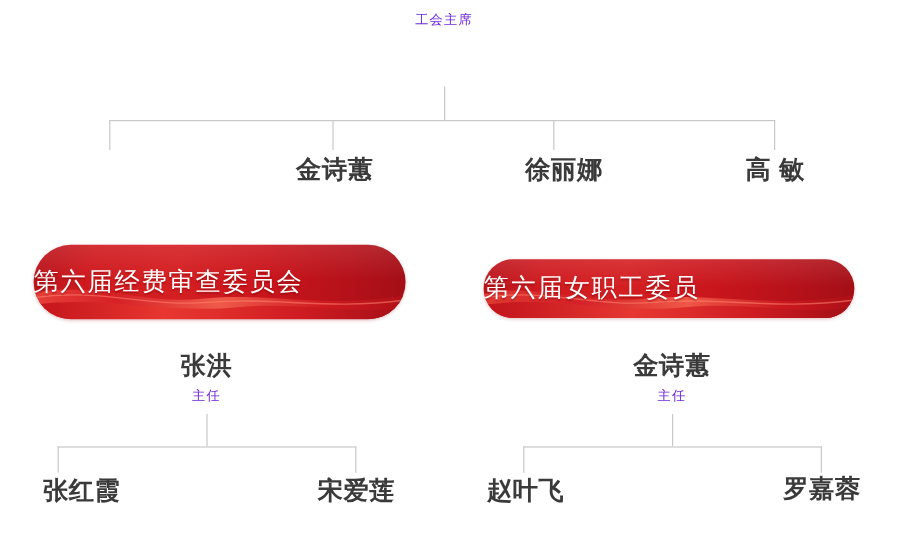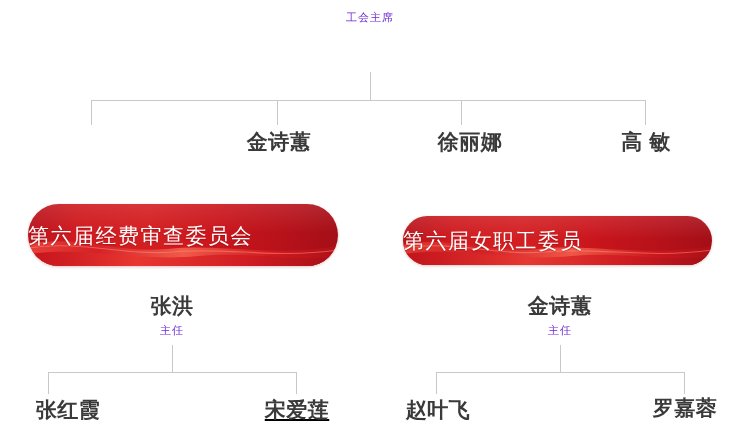--- a/index.html
+++ b/index.html
@@ -197,21 +197,21 @@
   </div>
 
   <div class="line-v" style="left:172px; top:345px; height:27px;"></div>
   <div class="line-h" style="left:48px;  top:372px; width:249px;"></div>
   <div class="line-v" style="left:48px;  top:372px; height:22px;"></div>
   <div class="line-v" style="left:296px; top:372px; height:22px;"></div>
 
   <div class="node leaf" style="left:68px;  top:396px;">
     <div class="name">张红霞</div>
   </div>
-  <div class="node leaf" style="left:297px; top:396px;text-decoration:underline;">
+  <div class="node leaf" style="left:297px; top:396px;">
     <div class="name">宋爱莲</div>
   </div>
 
   <div class="node" style="left:560px; top:292px;">
     <div class="name">金诗蕙</div>
     <div class="title">主任</div>
   </div>
 
   <div class="line-v" style="left:560px; top:345px; height:27px;"></div>
   <div class="line-h" style="left:436px; top:372px; width:249px;"></div>

